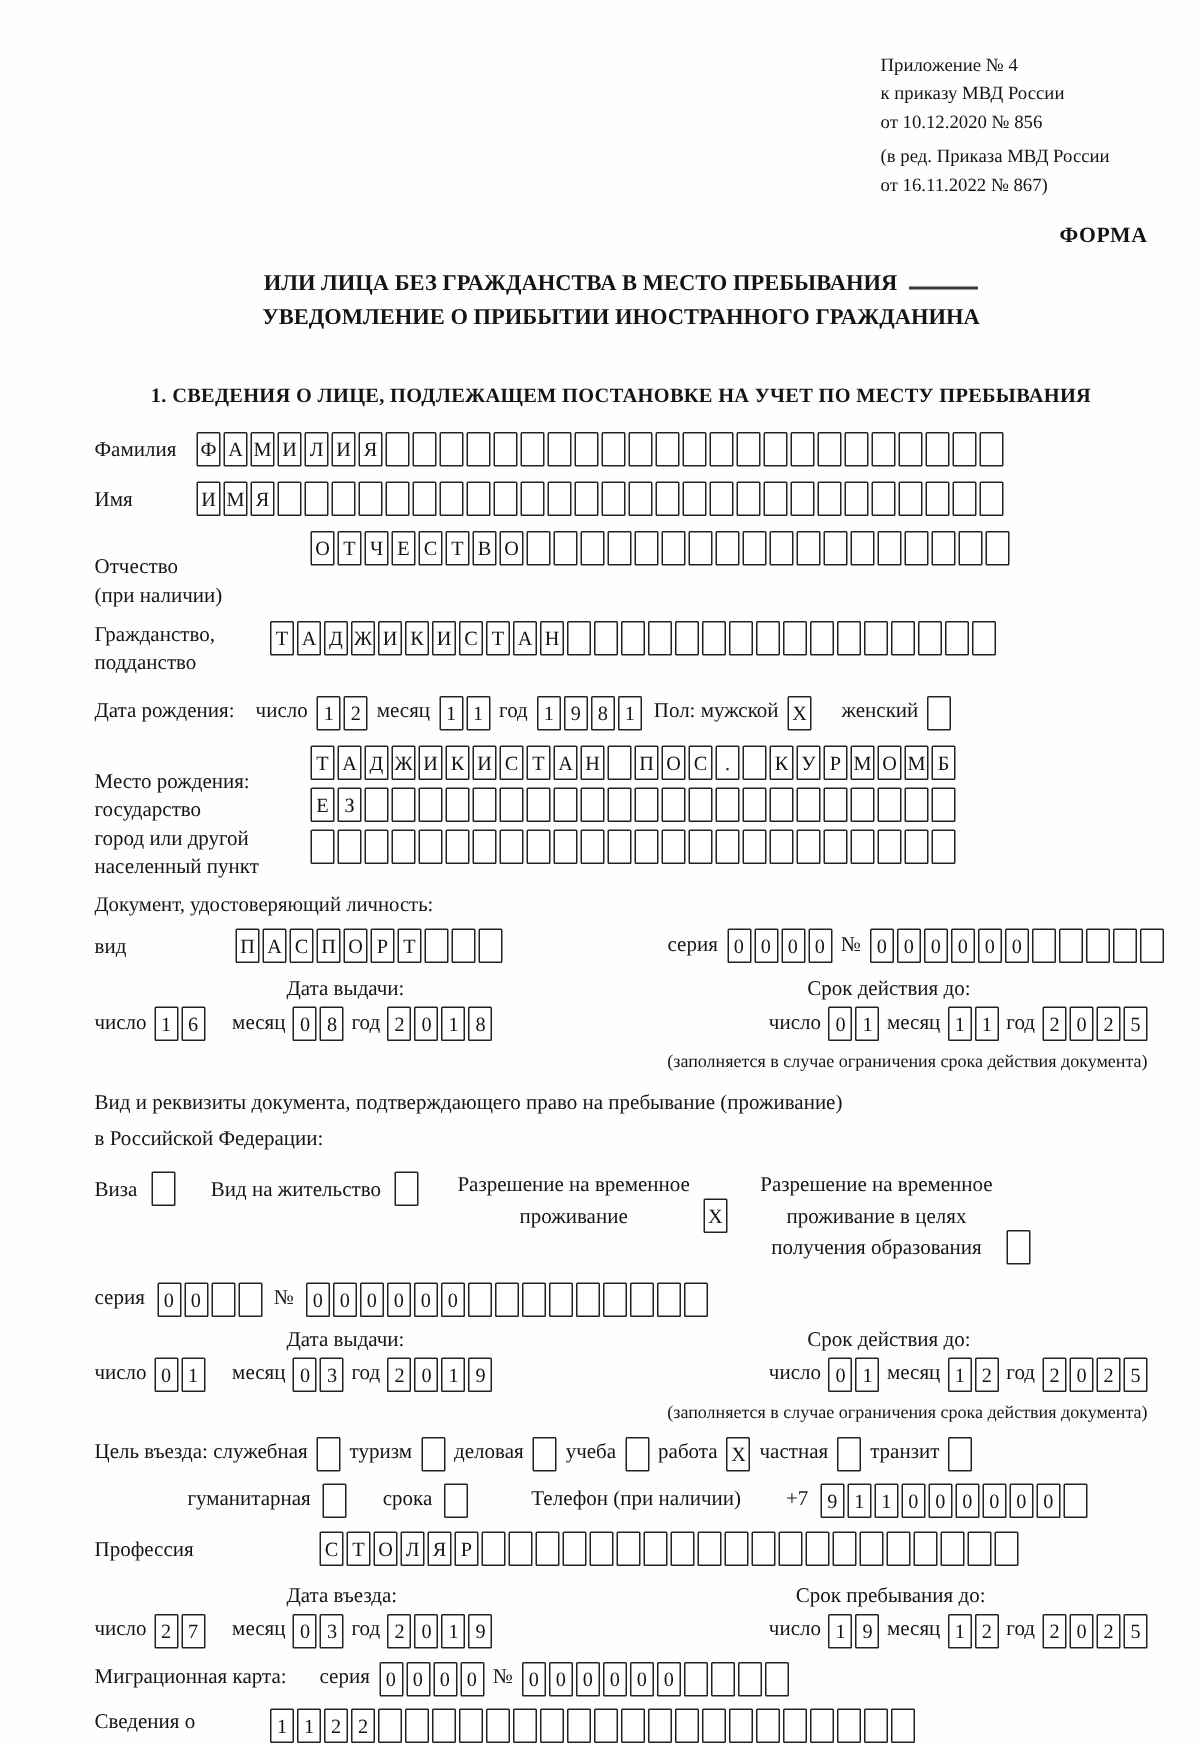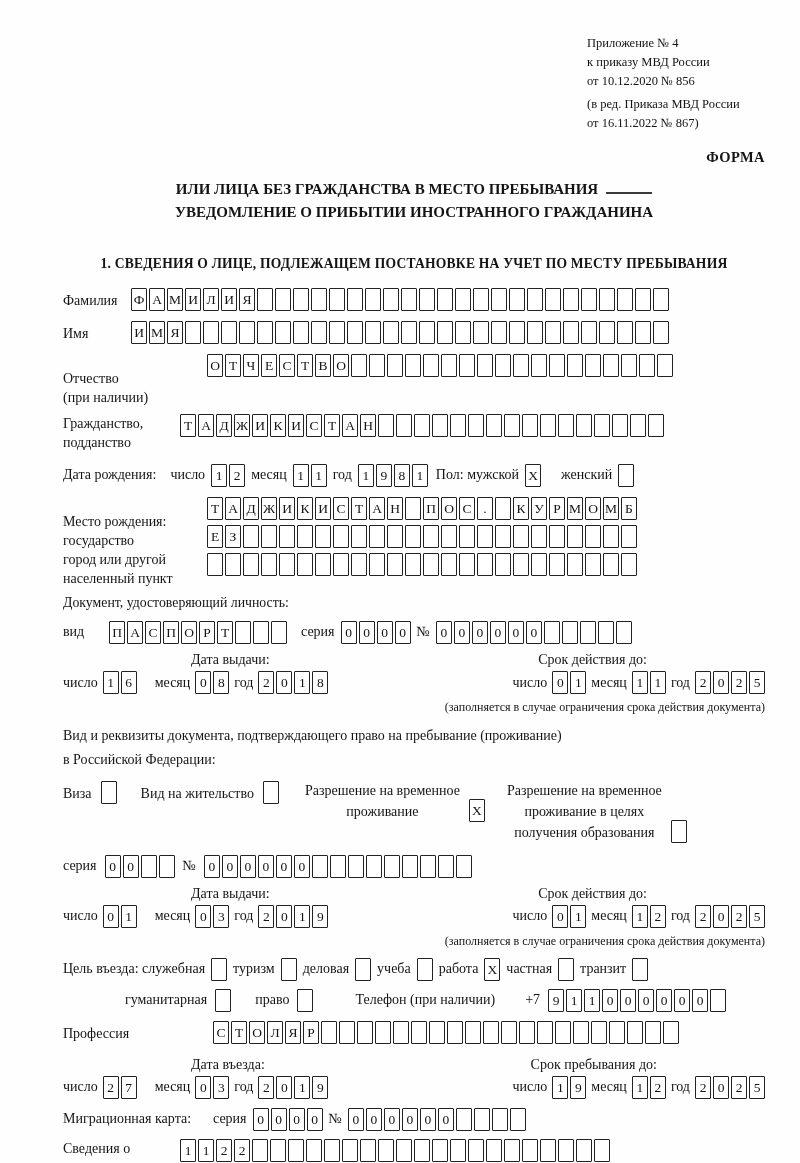--- a/index.html
+++ b/index.html
@@ -340,21 +340,21 @@
         <span class="cell"></span>
         <span class="cell"></span>
         <span class="cell"></span>
         <span class="cell"></span>
       </span>
   </span>
 </div>
 
 <div class="doc-header">Документ, удостоверяющий личность:</div>
 
-<div class="row" style="align-items:center;">
+<div class="row" style="align-items:flex-start;gap:48px;">
   <span class="lbl" style="width:46px;">вид</span>
   <span class="cells">
       <span class="cell">П</span>
       <span class="cell">А</span>
       <span class="cell">С</span>
       <span class="cell">П</span>
       <span class="cell">О</span>
       <span class="cell">Р</span>
       <span class="cell">Т</span>
       <span class="cell"></span>
@@ -558,21 +558,21 @@
   <span>частная</span>
   <span class="cell"></span>
   <span>транзит</span>
   <span class="cell"></span>
 </div>
 
 <div class="phone-row">
   <span>гуманитарная</span>
   <span class="cell"></span>
   <span class="sp8"></span>
-  <span>право</span>
+  <span>срока</span>
   <span class="cell"></span>
   <span class="sp26"></span>
   <span>Телефон (при наличии)</span>
   <span class="sp14"></span>
   <span>+7</span>
   <span class="cells">
       <span class="cell">9</span>
       <span class="cell">1</span>
       <span class="cell">1</span>
       <span class="cell">0</span>

